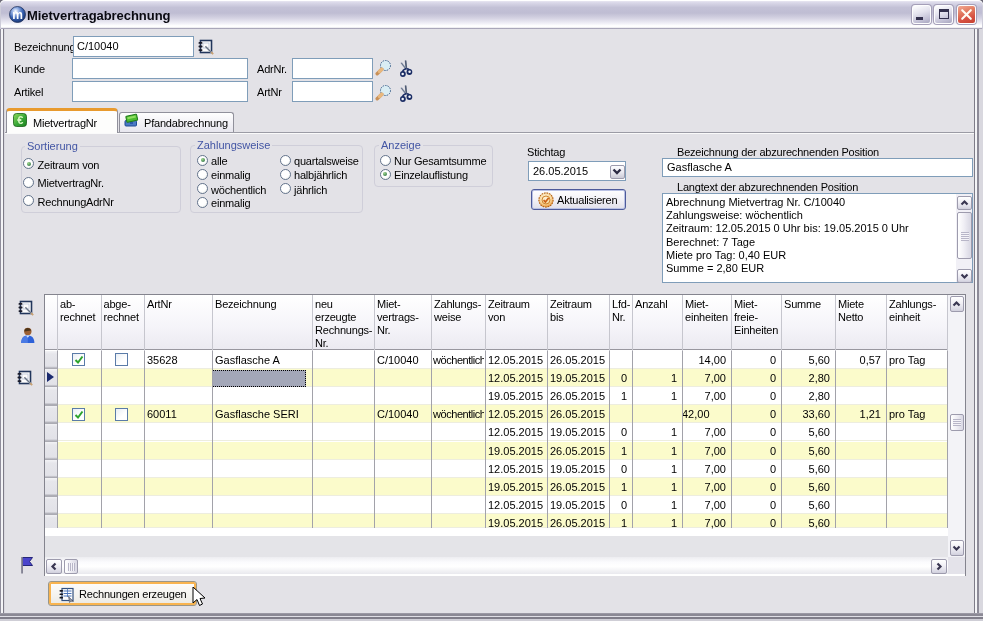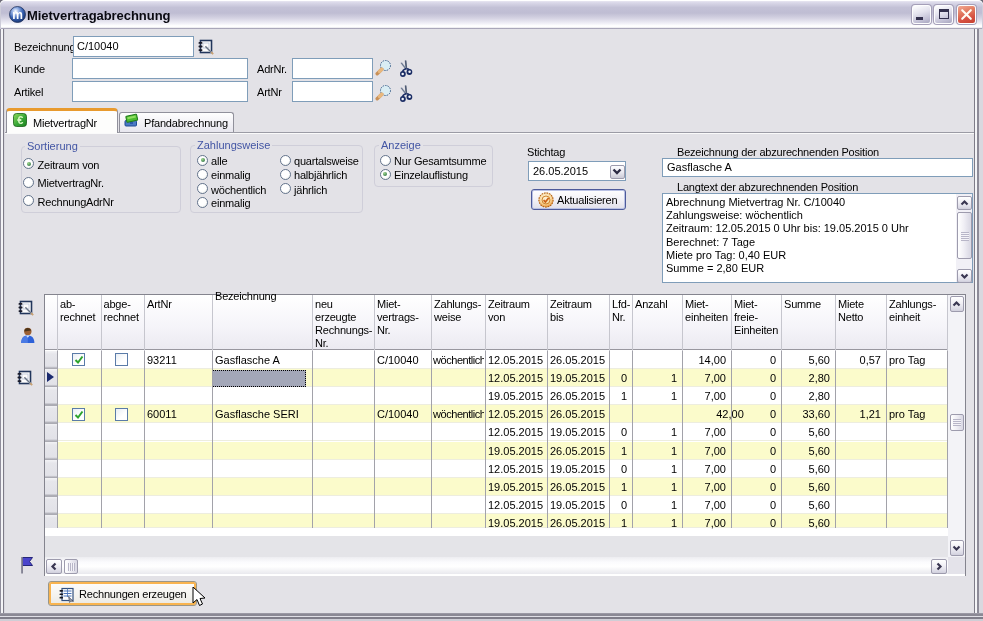--- a/index.html
+++ b/index.html
@@ -236,21 +236,21 @@
 </svg>
 <svg class="a" style="left:19px;top:556px" width="14" height="18" viewBox="0 0 14 18">
 <path d="M3.5 1.5 L13.5 1.5 L10.5 5.5 L13.5 9.5 L3.5 9.5 Z" fill="#4a44cc" stroke="#26267a" stroke-width="1"></path>
 <rect x="2.2" y="1" width="1.7" height="16.5" fill="#7a7a8c"></rect>
 </svg>
 <div class="a" style="left:44px;top:294px;width:922px;height:282px;border:1px solid #84848e;border-bottom:none;background:#ffffff"></div>
 <div class="a" style="left:45px;top:295px;width:902px;height:55px;background:linear-gradient(180deg,#ffffff,#f5f4f9 60%,#ebeaf1);border-bottom:1px solid #98979f"></div>
 <div class="a" style="left:45px;top:350.5px;width:12px;height:177.79999999999998px;
 background:repeating-linear-gradient(180deg,#f2f2f5 0px,#e6e6eb 3px,#e2e2e8 15.2px,#ababb3 17.2px,#ababb3 18.2px)"></div>
 <div class="a" style="left:57px;top:350.5px;width:890px;height:18.2px;background:#ffffff;border-bottom:1px solid #ededdf"></div>
-<div class="a" style="left:147px;top:353.5px;width:64px;height:13px;line-height:13px;overflow:hidden;white-space:nowrap">93211</div>
+<div class="a" style="left:147px;top:353.5px;width:64px;height:13px;line-height:13px;overflow:hidden;white-space:nowrap">35628</div>
 <div class="a" style="left:215px;top:353.5px;width:96px;height:13px;line-height:13px;overflow:hidden;white-space:nowrap">Gasflasche A</div>
 <div class="a" style="left:377px;top:353.5px;width:53px;height:13px;line-height:13px;overflow:hidden;white-space:nowrap">C/10040</div>
 <div class="a" style="left:433px;top:353.5px;width:51px;height:13px;line-height:13px;overflow:hidden;white-space:nowrap;letter-spacing:-0.45px">wöchentlich</div>
 <div class="a" style="left:488px;top:353.5px;width:58px;height:13px;line-height:13px;overflow:hidden;white-space:nowrap">12.05.2015</div>
 <div class="a" style="left:550px;top:353.5px;width:58px;height:13px;line-height:13px;overflow:hidden;white-space:nowrap">26.05.2015</div>
 <div class="a" style="left:682px;top:353.5px;width:44px;height:13px;line-height:13px;text-align:right;white-space:nowrap">14,00</div>
 <div class="a" style="left:731px;top:353.5px;width:45px;height:13px;line-height:13px;text-align:right;white-space:nowrap">0</div>
 <div class="a" style="left:781px;top:353.5px;width:49px;height:13px;line-height:13px;text-align:right;white-space:nowrap">5,60</div>
 <div class="a" style="left:835px;top:353.5px;width:46px;height:13px;line-height:13px;text-align:right;white-space:nowrap">0,57</div>
 <div class="a" style="left:889px;top:353.5px;width:57px;height:13px;line-height:13px;overflow:hidden;white-space:nowrap">pro Tag</div>
@@ -270,21 +270,21 @@
 <div class="a" style="left:682px;top:389.9px;width:44px;height:13px;line-height:13px;text-align:right;white-space:nowrap">7,00</div>
 <div class="a" style="left:731px;top:389.9px;width:45px;height:13px;line-height:13px;text-align:right;white-space:nowrap">0</div>
 <div class="a" style="left:781px;top:389.9px;width:49px;height:13px;line-height:13px;text-align:right;white-space:nowrap">2,80</div>
 <div class="a" style="left:57px;top:405.1px;width:890px;height:18.2px;background:#fbfbcb;border-bottom:1px solid #ededdf"></div>
 <div class="a" style="left:147px;top:408.1px;width:64px;height:13px;line-height:13px;overflow:hidden;white-space:nowrap">60011</div>
 <div class="a" style="left:215px;top:408.1px;width:96px;height:13px;line-height:13px;overflow:hidden;white-space:nowrap">Gasflasche SERI</div>
 <div class="a" style="left:377px;top:408.1px;width:53px;height:13px;line-height:13px;overflow:hidden;white-space:nowrap">C/10040</div>
 <div class="a" style="left:433px;top:408.1px;width:51px;height:13px;line-height:13px;overflow:hidden;white-space:nowrap;letter-spacing:-0.45px">wöchentlich</div>
 <div class="a" style="left:488px;top:408.1px;width:58px;height:13px;line-height:13px;overflow:hidden;white-space:nowrap">12.05.2015</div>
 <div class="a" style="left:550px;top:408.1px;width:58px;height:13px;line-height:13px;overflow:hidden;white-space:nowrap">26.05.2015</div>
-<div class="a" style="left:716px;top:408.1px;width:28px;height:13px;line-height:13px;text-align:center;white-space:nowrap">42,00</div>
+<div class="a" style="left:682px;top:408.1px;width:28px;height:13px;line-height:13px;text-align:left;white-space:nowrap">42,00</div>
 <div class="a" style="left:731px;top:408.1px;width:45px;height:13px;line-height:13px;text-align:right;white-space:nowrap">0</div>
 <div class="a" style="left:781px;top:408.1px;width:49px;height:13px;line-height:13px;text-align:right;white-space:nowrap">33,60</div>
 <div class="a" style="left:835px;top:408.1px;width:46px;height:13px;line-height:13px;text-align:right;white-space:nowrap">1,21</div>
 <div class="a" style="left:889px;top:408.1px;width:57px;height:13px;line-height:13px;overflow:hidden;white-space:nowrap">pro Tag</div>
 <div class="a" style="left:57px;top:423.3px;width:890px;height:18.2px;background:#ffffff;border-bottom:1px solid #ededdf"></div>
 <div class="a" style="left:488px;top:426.3px;width:58px;height:13px;line-height:13px;overflow:hidden;white-space:nowrap">12.05.2015</div>
 <div class="a" style="left:550px;top:426.3px;width:58px;height:13px;line-height:13px;overflow:hidden;white-space:nowrap">19.05.2015</div>
 <div class="a" style="left:609px;top:426.3px;width:18px;height:13px;line-height:13px;text-align:right;white-space:nowrap">0</div>
 <div class="a" style="left:632px;top:426.3px;width:45px;height:13px;line-height:13px;text-align:right;white-space:nowrap">1</div>
 <div class="a" style="left:682px;top:426.3px;width:44px;height:13px;line-height:13px;text-align:right;white-space:nowrap">7,00</div>
@@ -364,21 +364,21 @@
 <div class="a" style="left:835.0px;top:350.5px;width:1px;height:177.8px;background:#a2a2aa"></div>
 <div class="a" style="left:886.0px;top:295px;width:1px;height:55.5px;background:#c6c6ce"></div>
 <div class="a" style="left:886.0px;top:350.5px;width:1px;height:177.8px;background:#a2a2aa"></div>
 <div class="a" style="left:947.0px;top:295px;width:1px;height:55.5px;background:#c6c6ce"></div>
 <div class="a" style="left:947.0px;top:350.5px;width:1px;height:177.8px;background:#a2a2aa"></div>
 <div class="a hl" style="left:58.0px;top:296px;width:41.5px;height:52px">ab-
 rechnet</div>
 <div class="a hl" style="left:101.5px;top:296px;width:41.5px;height:52px">abge-
 rechnet</div>
 <div class="a hl" style="left:145.0px;top:296px;width:66.0px;height:52px">ArtNr</div>
-<div class="a hl" style="left:213.0px;top:288px;width:98.0px;height:64px">Bezeichnung</div>
+<div class="a hl" style="left:213.0px;top:296px;width:98.0px;height:64px">Bezeichnung</div>
 <div class="a hl" style="left:313.0px;top:296px;width:60.0px;height:52px">neu
 erzeugte
 Rechnungs-
 Nr.</div>
 <div class="a hl" style="left:375.0px;top:296px;width:55.0px;height:52px">Miet-
 vertrags-
 Nr.</div>
 <div class="a hl" style="left:432.0px;top:296px;width:52.0px;height:52px">Zahlungs-
 weise</div>
 <div class="a hl" style="left:486.0px;top:296px;width:60.0px;height:52px">Zeitraum

